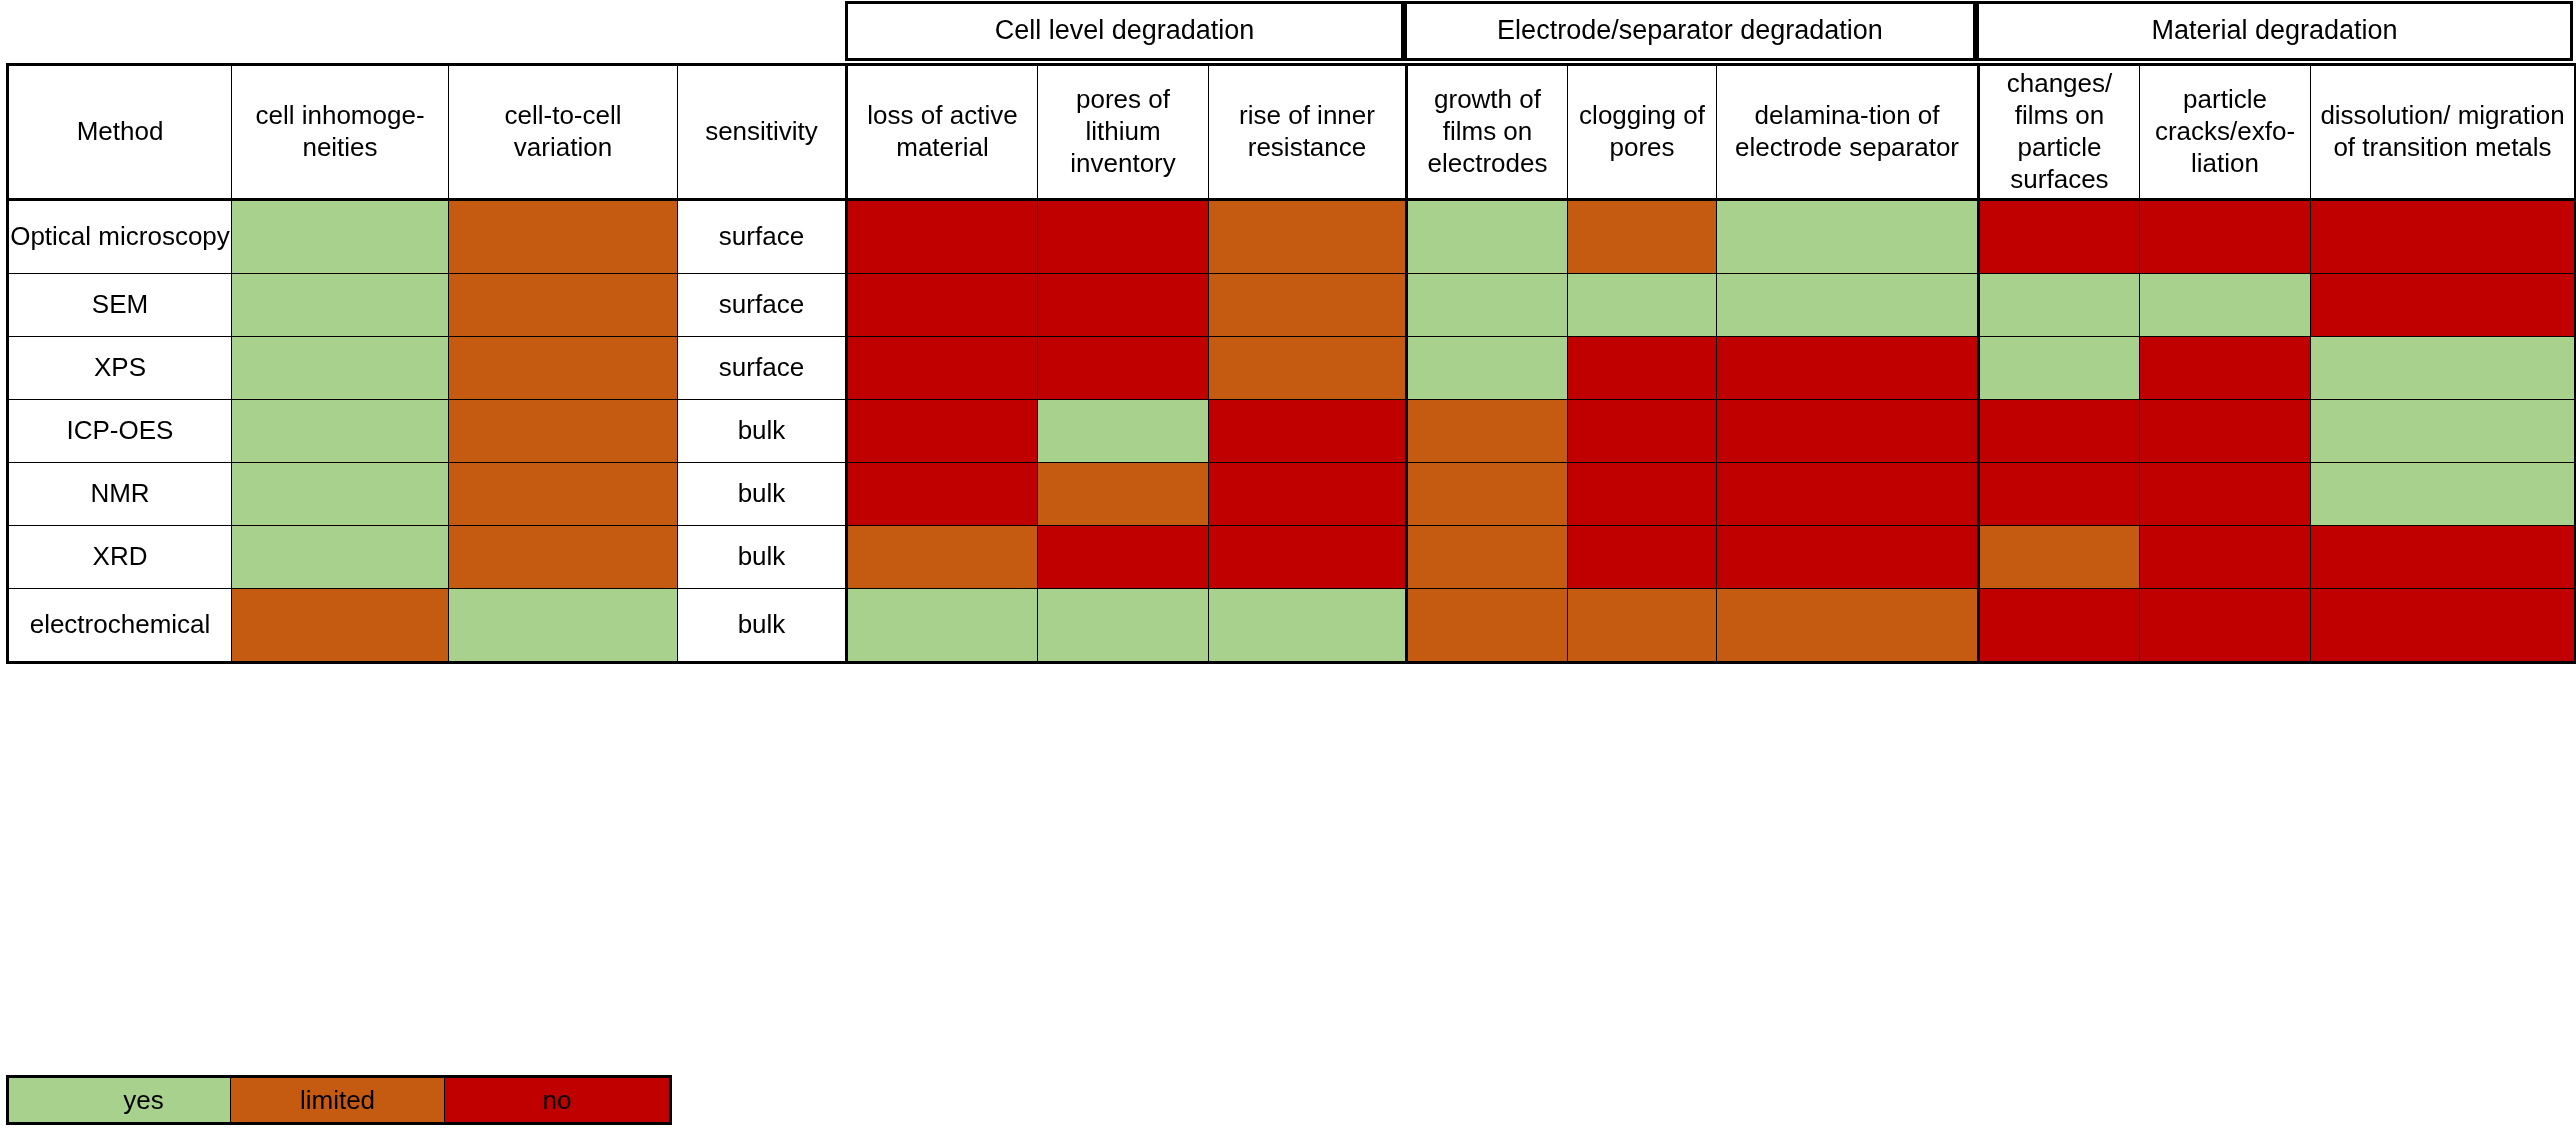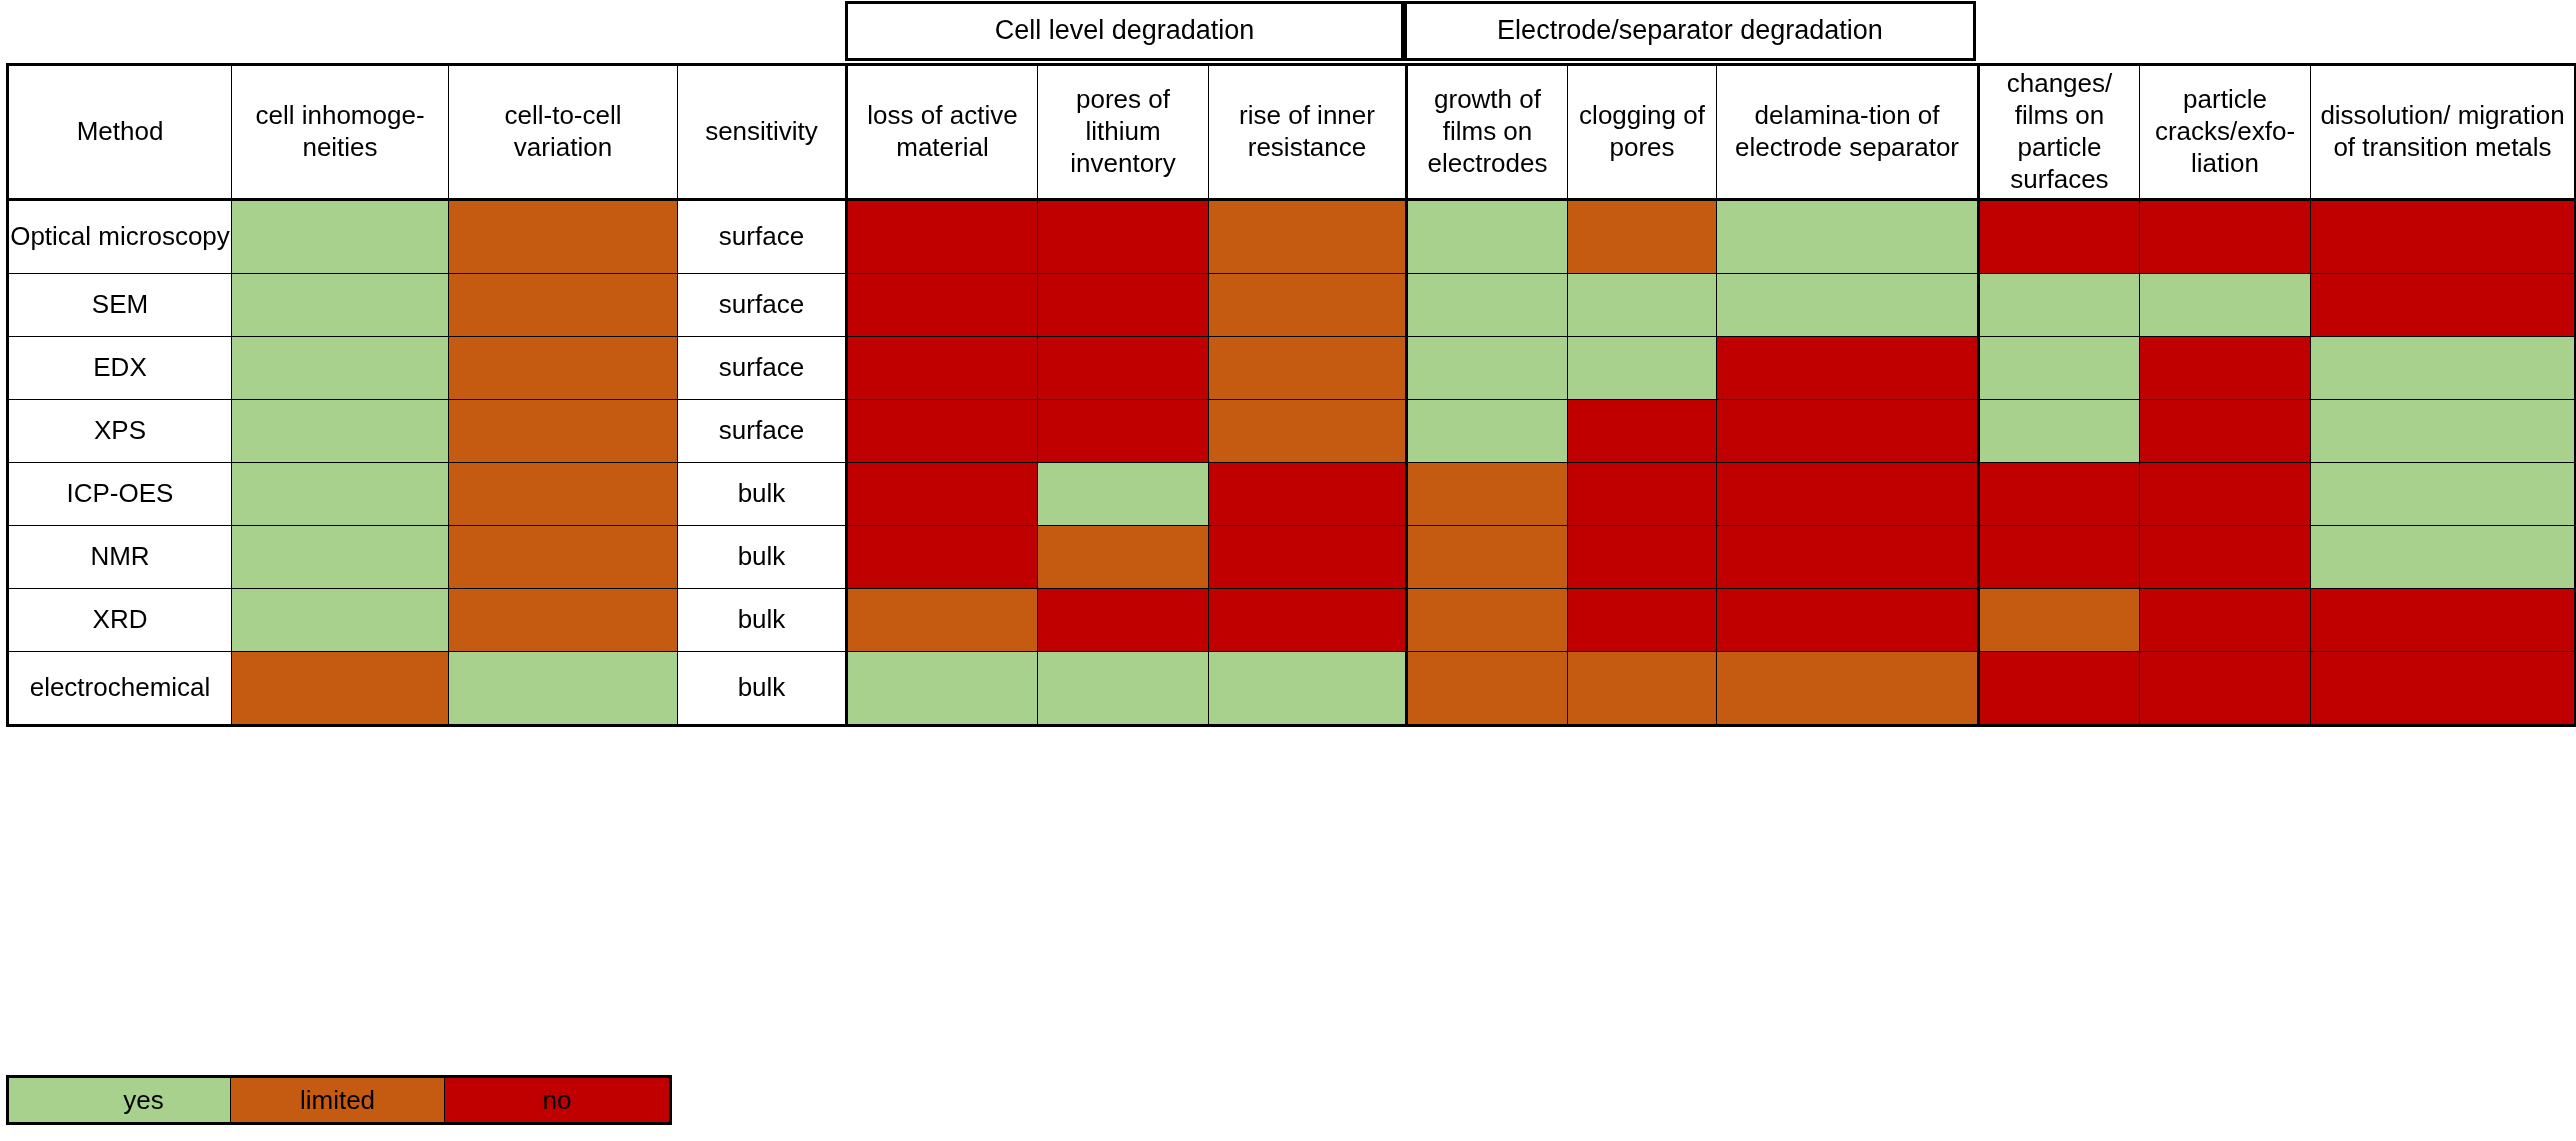--- a/index.html
+++ b/index.html
@@ -133,20 +133,23 @@
 <body>
 
 <div id="page">
 
   <div id="group-header-row">
       <div class="group-cell" style="left: 845px; width: 559px;">
         <span>Cell level degradation</span>
       </div>
       <div class="group-cell" style="left: 1404px; width: 572px;">
         <span>Electrode/separator degradation</span>
+      </div>
+      <div class="group-cell" style="left: 1976px; width: 597px;">
+        <span>Material degradation</span>
       </div>
     </div>
 
   <table id="main-table">
       <colgroup>
         <col style="width: 224px;">
         <col style="width: 217px;">
         <col style="width: 229px;">
         <col style="width: 169px;">
         <col style="width: 191px;">
@@ -201,35 +204,20 @@
           <td class="sw-no" title="no"></td>
           <td class="sw-limited" title="limited"></td>
           <td class="sw-yes group-start" title="yes"></td>
           <td class="sw-yes" title="yes"></td>
           <td class="sw-yes" title="yes"></td>
           <td class="sw-yes group-start" title="yes"></td>
           <td class="sw-yes" title="yes"></td>
           <td class="sw-no" title="no"></td>
         </tr>
         <tr style="height: 63px;">
-          <td class="m-label"><span>EDX</span></td>
-          <td class="sw-yes" title="yes"></td>
-          <td class="sw-limited" title="limited"></td>
-          <td class="m-sens"><span>surface</span></td>
-          <td class="sw-no group-start" title="no"></td>
-          <td class="sw-no" title="no"></td>
-          <td class="sw-limited" title="limited"></td>
-          <td class="sw-yes group-start" title="yes"></td>
-          <td class="sw-yes" title="yes"></td>
-          <td class="sw-no" title="no"></td>
-          <td class="sw-yes group-start" title="yes"></td>
-          <td class="sw-no" title="no"></td>
-          <td class="sw-yes" title="yes"></td>
-        </tr>
-        <tr style="height: 63px;">
           <td class="m-label"><span>XPS</span></td>
           <td class="sw-yes" title="yes"></td>
           <td class="sw-limited" title="limited"></td>
           <td class="m-sens"><span>surface</span></td>
           <td class="sw-no group-start" title="no"></td>
           <td class="sw-no" title="no"></td>
           <td class="sw-limited" title="limited"></td>
           <td class="sw-yes group-start" title="yes"></td>
           <td class="sw-no" title="no"></td>
           <td class="sw-no" title="no"></td>

